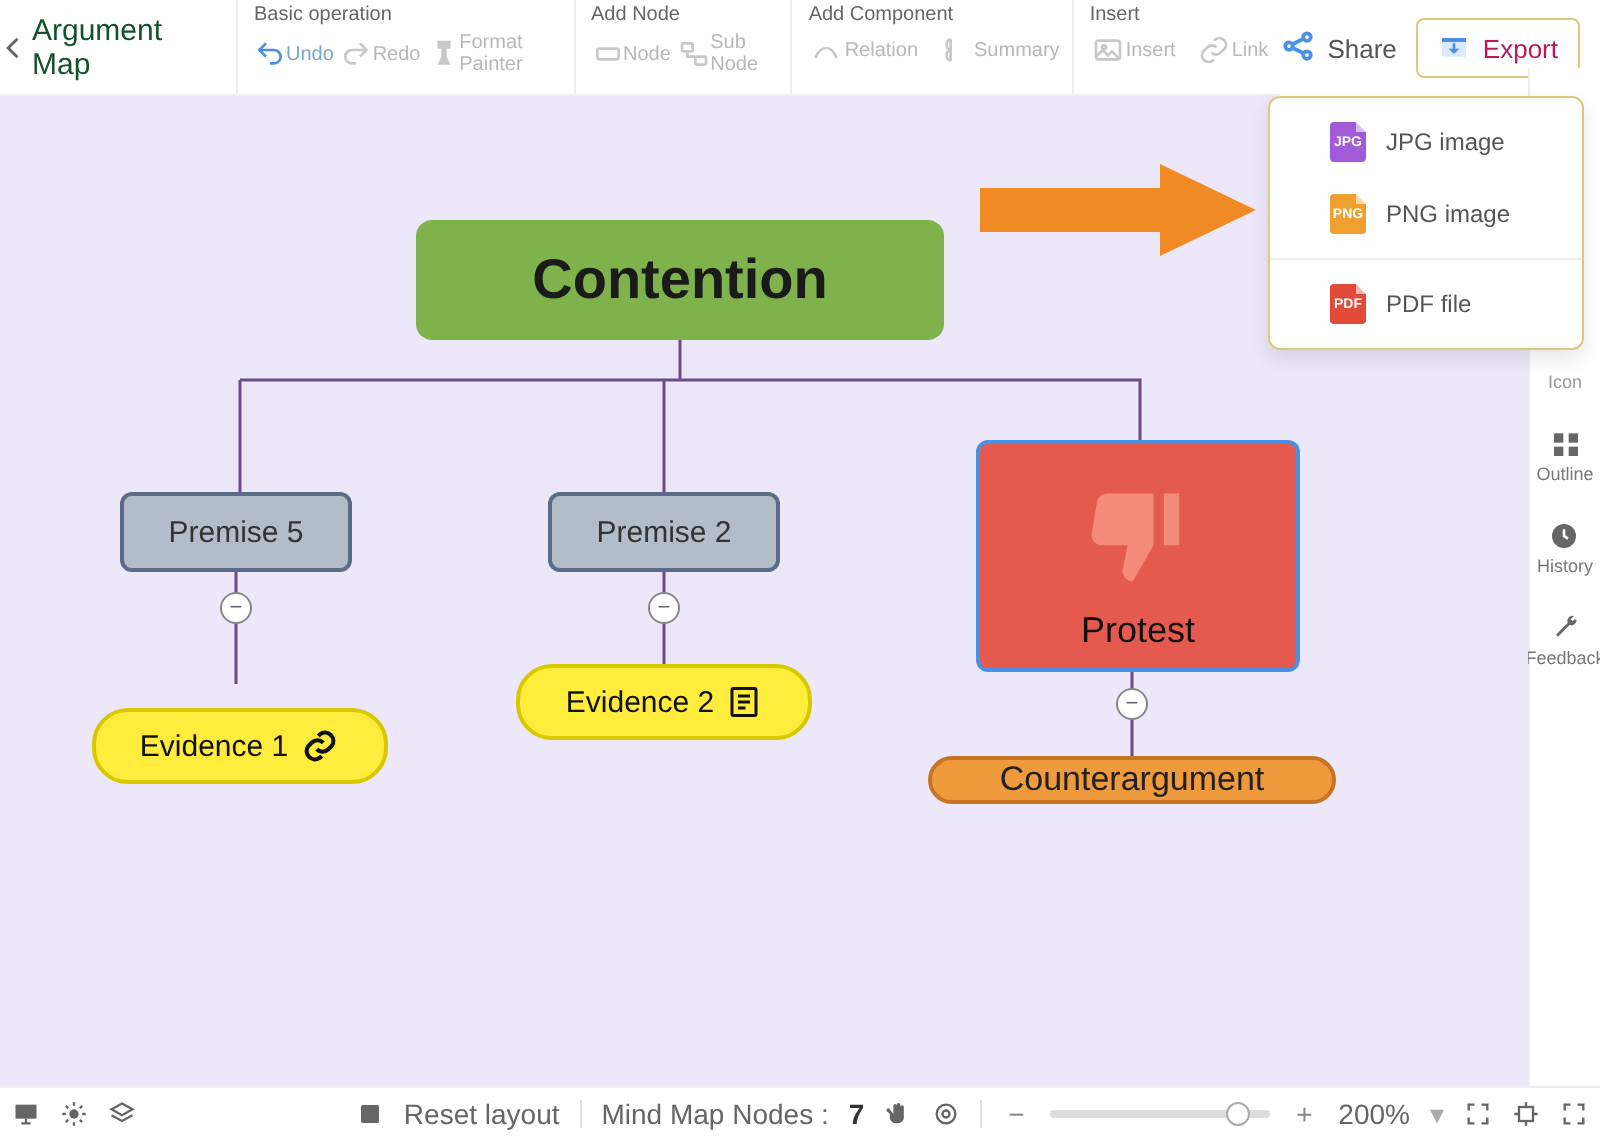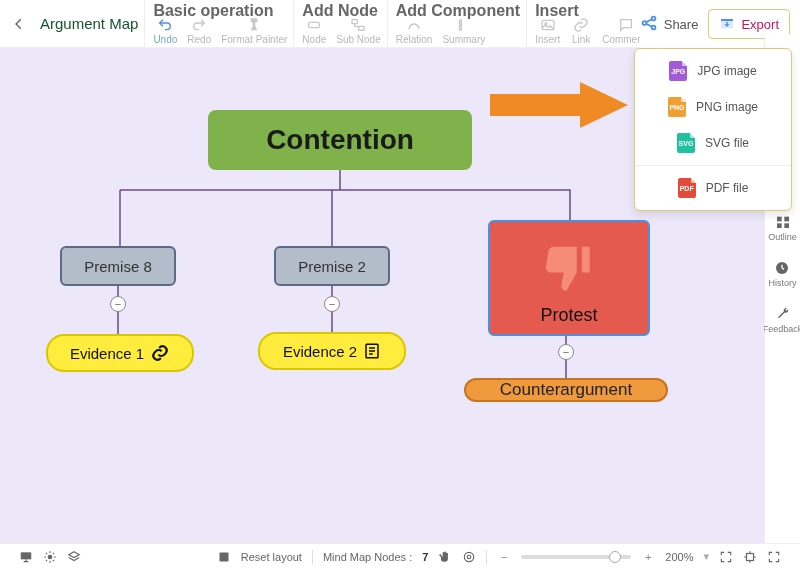--- a/index.html
+++ b/index.html
@@ -2,53 +2,53 @@
 <html><head>
 <meta charset="utf-8">
 <style>
   * { box-sizing: border-box; font-family: Arial, sans-serif; }
   body { margin: 0; width: 800px; height: 569px; overflow: hidden; background: #fff; position: relative; }
   .topbar { height: 48px; display: flex; align-items: stretch; border-bottom: 1px solid #f0f0f0; position: relative; }
   .back { width: 38px; display: flex; align-items: center; justify-content: center; color: #666; cursor: pointer; }
   .title { display: flex; align-items: center; font-size: 15px; color: #14532d; padding: 0 6px 0 2px; min-width: 104px; }
   .groups { display: flex; flex: 1; }
   .group { border-left: 1px solid #eee; padding: 2px 6px 0 8px; display: flex; flex-direction: column; }
-  .group-label { font-size: 16px; color: #666; font-weight: bold; height: 14px; }
+  .group-label { font-size: 10px; color: #666; font-weight: normal; height: 14px; }
   .group-items { display: flex; gap: 10px; }
-  .titem { display: flex; flex-direction: column; align-items: center; font-size: 10px; color: #79a7cf; cursor: pointer; min-width: 22px; }
+  .titem { display: flex; flex-direction: row; align-items: center; font-size: 10px; color: #79a7cf; cursor: pointer; min-width: 22px; }
   .titem .ico { width: 18px; height: 18px; display: flex; align-items: center; justify-content: center; }
   .muted { color: #b8b8b8 !important; }
   .right-actions { display: flex; align-items: center; gap: 10px; padding-right: 10px; position: absolute; right: 0; top: 0; height: 48px; background: #fff; }
   .share { display: flex; align-items: center; gap: 6px; font-size: 13px; color: #555; cursor: pointer; }
   .share-ico { color: #4b90e2; }
   .export-btn { display: flex; align-items: center; gap: 6px; height: 30px; padding: 0 10px; border: 1px solid #e0c77a; border-radius: 4px; font-size: 13px; color: #be185d; cursor: pointer; background: #fff; }
   .export-ico { color: #4b90e2; }
   .export-menu { position: absolute; right: 8px; top: 48px; width: 158px; border: 1px solid #e0c77a; border-radius: 6px; background: #fff; box-shadow: 0 4px 10px rgba(0,0,0,.1); z-index: 50; padding: 4px 0; }
-  .export-item { display: flex; align-items: center; gap: 10px; padding: 8px 14px; font-size: 12px; color: #555; cursor: pointer; justify-content: center; }
+  .export-item { display: flex; align-items: center; gap: 10px; padding: 8px 30px; font-size: 12px; color: #555; cursor: pointer; }
   .export-sep { height: 1px; background: #eee; margin: 4px 0; }
   .fi { width: 18px; height: 20px; border-radius: 2px; display: flex; align-items: center; justify-content: center; color: #fff; font-size: 7px; font-weight: bold; position: relative; }
   .fi::after { content: ""; position: absolute; right: 0; top: 0; border-left: 5px solid rgba(255,255,255,.6); border-top: 5px solid #fff; }
   .canvas { position: absolute; left: 0; right: 36px; top: 48px; bottom: 26px; background: #ece8f9; padding-left: 28px; }
   .rightpanel { position: absolute; right: 0; top: 34px; bottom: 26px; width: 36px; background: #fff; border-left: 1px solid #eee; display: flex; flex-direction: column; align-items: center; padding-top: 152px; gap: 18px; }
   .rp-item { display: flex; flex-direction: column; align-items: center; font-size: 9px; color: #777; cursor: pointer; gap: 2px; }
   .rp-truncated { font-size: 9px; color: #999; }
   svg.connectors { position: absolute; inset: 0; width: 100%; height: 100%; }
   .node { position: absolute; border-radius: 6px; display: flex; align-items: center; justify-content: center; gap: 6px; cursor: pointer; }
   .contention { left: 208px; top: 62px; width: 264px; height: 60px; background: #7fb24a; border-radius: 8px; font-size: 28px; font-weight: bold; color: #1a1a1a; }
   .premise { width: 116px; height: 40px; background: #b3bcc9; border: 2px solid #5b6b88; color: #333; font-size: 15px; }
   .p1 { left: 60px; top: 198px; }
   .p2 { left: 274px; top: 198px; }
   .protest { left: 488px; top: 172px; width: 162px; height: 116px; background: #e55a4e; border: 2px solid #4b90e2; color: #111; font-size: 18px; flex-direction: column; gap: 4px; padding-top: 8px; }
   .evidence { width: 148px; height: 38px; background: #ffec3d; border: 2px solid #d9c800; color: #111; font-size: 15px; border-radius: 18px; }
-  .e1 { left: 46px; top: 286px; text-align: center; }
+  .e1 { left: 46px; top: 306px; text-align: center; }
   .e2 { left: 258px; top: 284px; }
   .counter { left: 464px; top: 330px; width: 204px; height: 24px; background: #f09a3e; border: 2px solid #c77420; color: #222; font-size: 17px; border-radius: 20px; }
   .collapse-dot { position: absolute; width: 16px; height: 16px; border-radius: 50%; background: #fff; border: 1px solid #888; display: flex; align-items: center; justify-content: center; font-size: 11px; color: #666; cursor: pointer; }
   .arrow { position: absolute; left: 490px; top: 32px; }
-  .bottom { position: absolute; left: 0; right: 0; bottom: 0; height: 26px; background: #fff; border-top: 1px solid #eee; display: flex; align-items: center; font-size: 11px; color: #666; padding: 0 19px; gap: 10px; }
+  .bottom { position: absolute; left: 0; right: 0; bottom: 0; height: 26px; background: #fff; border-top: 1px solid #eee; display: flex; align-items: center; font-size: 14px; color: #666; padding: 0 6px; gap: 10px; }
   .bottom .spacer { flex: 1; }
   .bottom .sep { width: 1px; height: 14px; background: #ddd; }
   .zoomtrack { width: 110px; height: 4px; background: #ddd; border-radius: 2px; position: relative; }
   .zoomthumb { position: absolute; left: 88px; top: -4px; width: 12px; height: 12px; border-radius: 50%; background: #fff; border: 1px solid #aaa; }
   .ic { width: 14px; height: 14px; display: inline-flex; align-items: center; justify-content: center; color: #888; cursor: pointer; }
 </style>
 </head>
 <body>
 
 <div class="topbar">
@@ -215,24 +215,20 @@
 
 <div class="export-menu">
   <div class="export-item">
       <span class="fi" style="background:#a25bd8">JPG</span>
       <span>JPG image</span>
     </div>
   <div class="export-item">
       <span class="fi" style="background:#f0a030">PNG</span>
       <span>PNG image</span>
     </div>
-  <div class="export-item">
-      <span class="fi" style="background:#1fc29c">SVG</span>
-      <span>SVG file</span>
-    </div>
   <div class="export-sep"></div>
   <div class="export-item">
       <span class="fi" style="background:#e24b3a">PDF</span>
       <span>PDF file</span>
     </div>
 </div>
 
 <div class="rightpanel">
   <div class="rp-truncated">Icon</div>
   <div class="rp-item">
@@ -269,21 +265,21 @@
 
   <svg class="arrow" width="140" height="50">
     <polygon points="0,14 90,14 90,2 138,25 90,48 90,36 0,36" fill="#f08a24"></polygon>
   </svg>
 
   <div class="node contention">
       <span>Contention</span>
     </div>
 
   <div class="node premise p1">
-      <span>Premise 8</span>
+      <span>Premise 5</span>
     </div>
   <div class="node premise p2">
       <span>Premise 2</span>
     </div>
 
   <div class="node protest">
     <svg width="62" height="62" viewBox="0 0 24 24">
         <path fill="#f58c7a" d="M17 3h3v10h-3zM14 3H6a2 2 0 0 0-2 2l-1 6a2 2 0 0 0 2 2h5l-1 5a2 2 0 0 0 2 2l4-7V3z"></path>
       </svg>
     <span>Protest</span>

